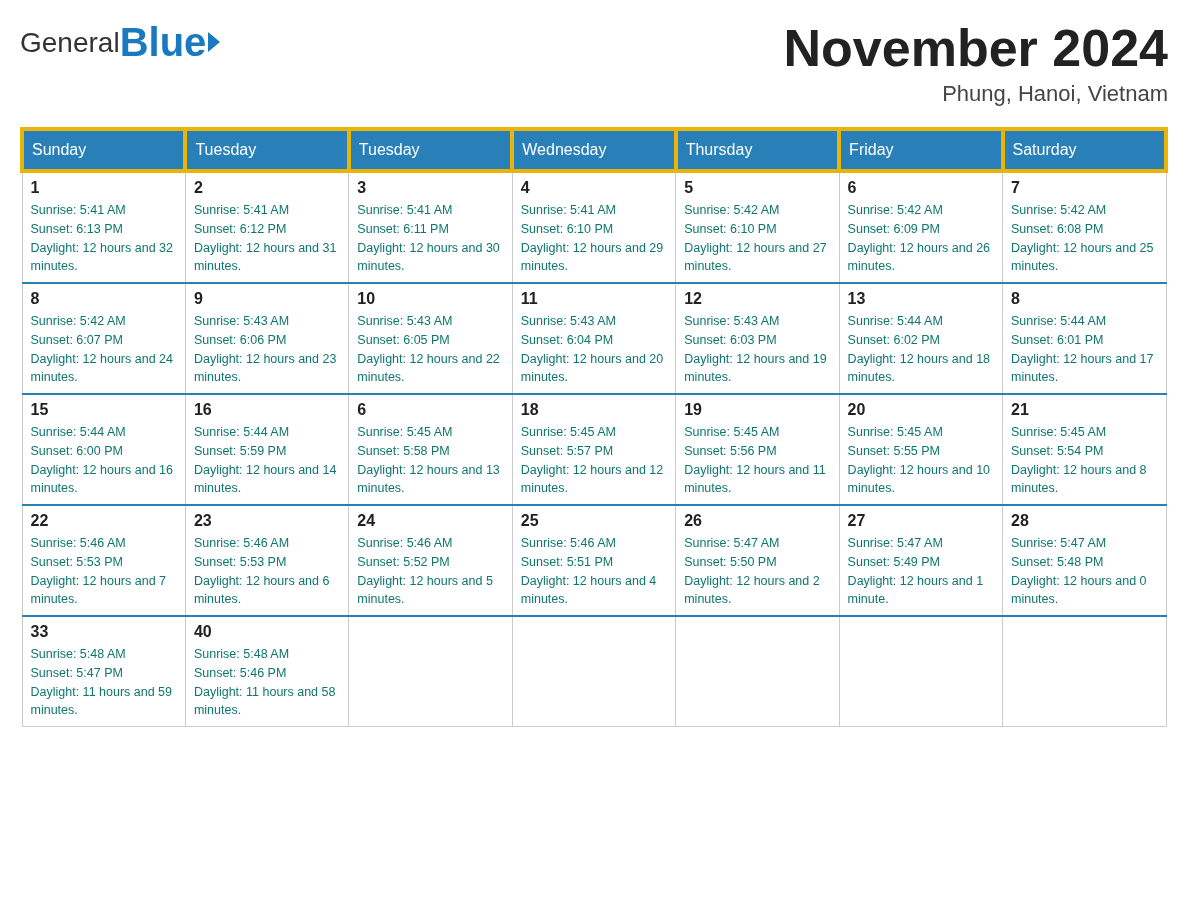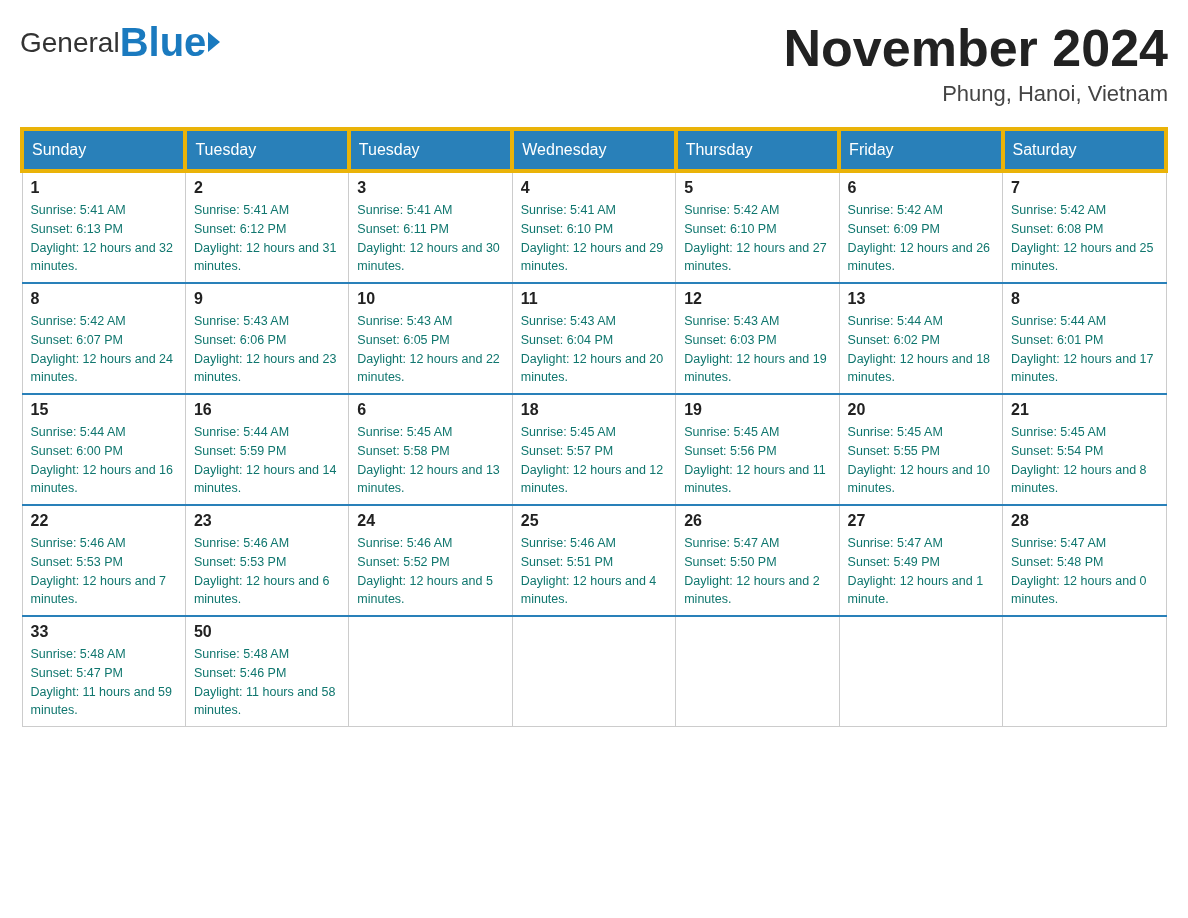--- a/index.html
+++ b/index.html
@@ -255,21 +255,21 @@
           <span class="day-number">28</span>
           <div class="day-info">Sunrise: 5:47 AM<br>Sunset: 5:48 PM<br>Daylight: 12 hours and 0 minutes.</div>
         </td>
       </tr>
       <tr>
         <td>
           <span class="day-number">33</span>
           <div class="day-info">Sunrise: 5:48 AM<br>Sunset: 5:47 PM<br>Daylight: 11 hours and 59 minutes.</div>
         </td>
         <td>
-          <span class="day-number">50</span>
+          <span class="day-number">40</span>
           <div class="day-info">Sunrise: 5:48 AM<br>Sunset: 5:46 PM<br>Daylight: 11 hours and 58 minutes.</div>
         </td>
         <td class="empty-cell"></td>
         <td class="empty-cell"></td>
         <td class="empty-cell"></td>
         <td class="empty-cell"></td>
         <td class="empty-cell"></td>
       </tr>
     </tbody>
 </table>

